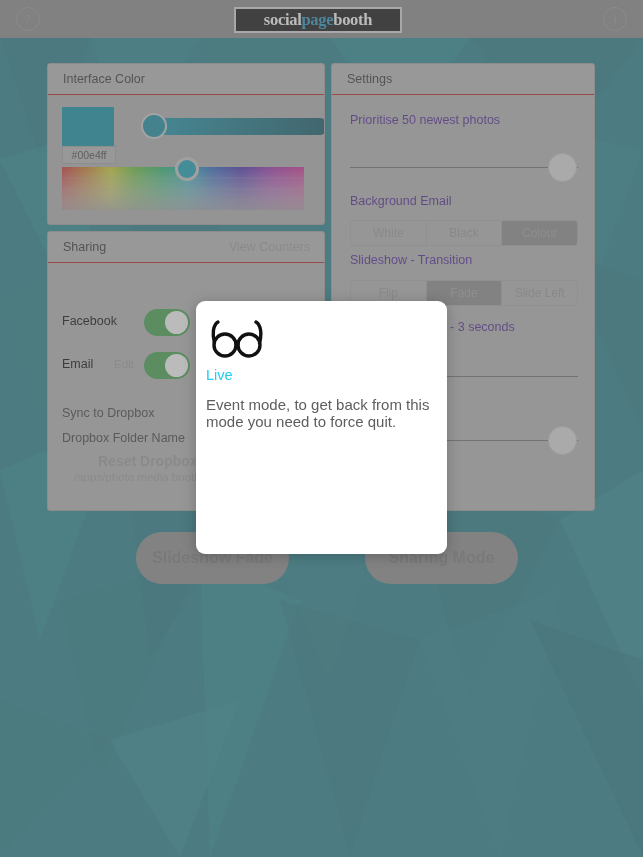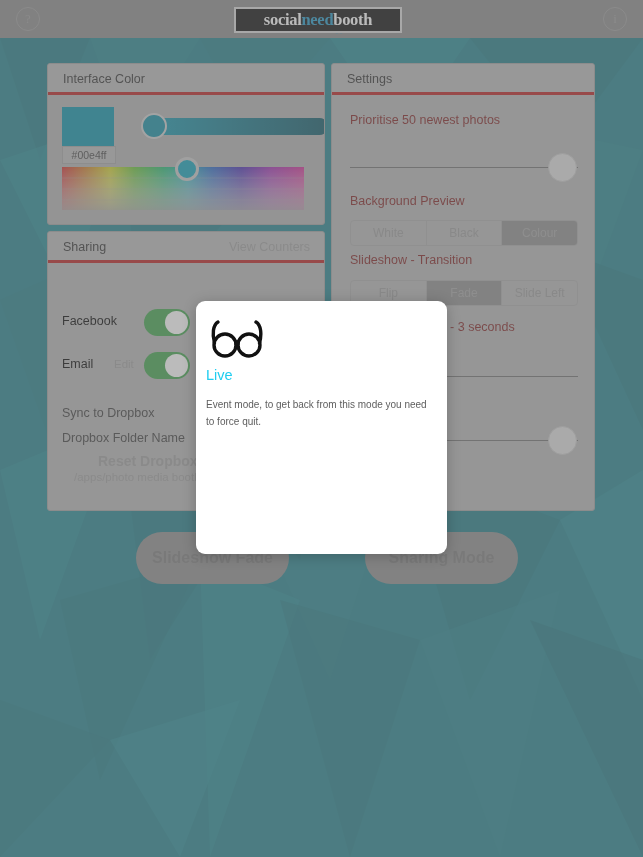--- a/index.html
+++ b/index.html
@@ -88,21 +88,21 @@
   .panel {
     position: absolute;
     background: #b4b4b4;
     border: 1px solid #a0a0a0;
     border-radius: 3px;
     overflow: hidden;
   }
   .panel-head {
     height: 31px;
     background: #b9b9b9;
-    border-bottom: 3px solid #b91c1c;
+    border-bottom: 1px solid #b91c1c;
     position: relative;
   }
   .panel-title {
     position: absolute;
     left: 15px; top: 8px;
     font-size: 12.5px;
     color: #2e2e2e;
   }
   .panel-head-link {
     position: absolute;
@@ -210,21 +210,21 @@
     white-space: nowrap;
   }
 
   
   #panel-settings {
     left: 284px; top: 0; width: 264px; height: 448px;
   }
   .set-label {
     position: absolute;
     font-size: 12.5px;
-    color: #7f1d1d;
+    color: #4c1d95;
   }
   .line-slider {
     position: absolute;
     height: 1px;
     background: #6f6f6f;
   }
   .line-knob {
     position: absolute;
     width: 29px; height: 29px;
     border-radius: 50%;
@@ -300,21 +300,21 @@
     flex: 1;
     padding: 0 4px;
   }
   .mode-icon { height: 44px; margin-bottom: 6px; }
   .mode-name {
     font-size: 14.5px;
     color: #21cdf0;
     margin-bottom: 13px;
   }
   .mode-desc {
-    font-size: 10px;
+    font-size: 15px;
     line-height: 17px;
     color: #5e5e5e;
   }
 </style>
 </head>
 <body>
 
 <svg id="poly-bg" viewBox="0 0 643 857" preserveAspectRatio="none">
   <rect width="643" height="857" fill="#21818c"></rect>
   <g fill-opacity="0.5">
@@ -350,21 +350,21 @@
   <div class="corner-icon" id="info-icon">i</div>
 </div>
 
 <svg id="logo-hat" viewBox="0 0 42 40">
   <path d="M10 18 C10 8, 32 8, 32 18 L34 20 C38 21, 38 25, 34 25 L8 25 C4 25, 4 21, 8 20 Z" fill="#2196c4"></path>
   <path d="M14 30 C16 27, 20 27, 21 30 C22 27, 26 27, 28 30 C26 34, 22 34, 21 32 C20 34, 16 34, 14 30 Z" fill="#2196c4"></path>
 </svg>
 
 <div id="logo">
   <div id="logo-text">
-    <span class="lg-w">social</span><span class="lg-b">need</span><span class="lg-w">booth</span>
+    <span class="lg-w">social</span><span class="lg-b">page</span><span class="lg-w">booth</span>
   </div>
 </div>
 
 <div id="sheet">
 
   <div class="panel" id="panel-interface">
     <div class="panel-head">
       <div class="panel-title">Interface Color</div>
     </div>
     <div class="panel-body">
@@ -440,21 +440,21 @@
   <div class="panel" id="panel-settings">
     <div class="panel-head">
       <div class="panel-title">Settings</div>
     </div>
     <div class="panel-body">
 
       <div class="set-label" style="left:18px; top:18px;">Prioritise 50 newest photos</div>
       <div class="line-slider" style="left:18px; top:72px; width:228px;"></div>
       <div class="line-knob" style="left:216px; top:58px;"></div>
 
-      <div class="set-label" style="left:18px; top:99px;">Background Preview</div>
+      <div class="set-label" style="left:18px; top:99px;">Background Email</div>
       <div class="seg" style="left:18px; top:125px; width:228px;">
         <div class="seg-item">White</div>
         <div class="seg-item">Black</div>
         <div class="seg-item active">Colour</div>
       </div>
 
       <div class="set-label" style="left:18px; top:158px;">Slideshow - Transition</div>
       <div class="seg" style="left:18px; top:185px; width:228px;">
         <div class="seg-item">Flip</div>
         <div class="seg-item active">Fade</div>

